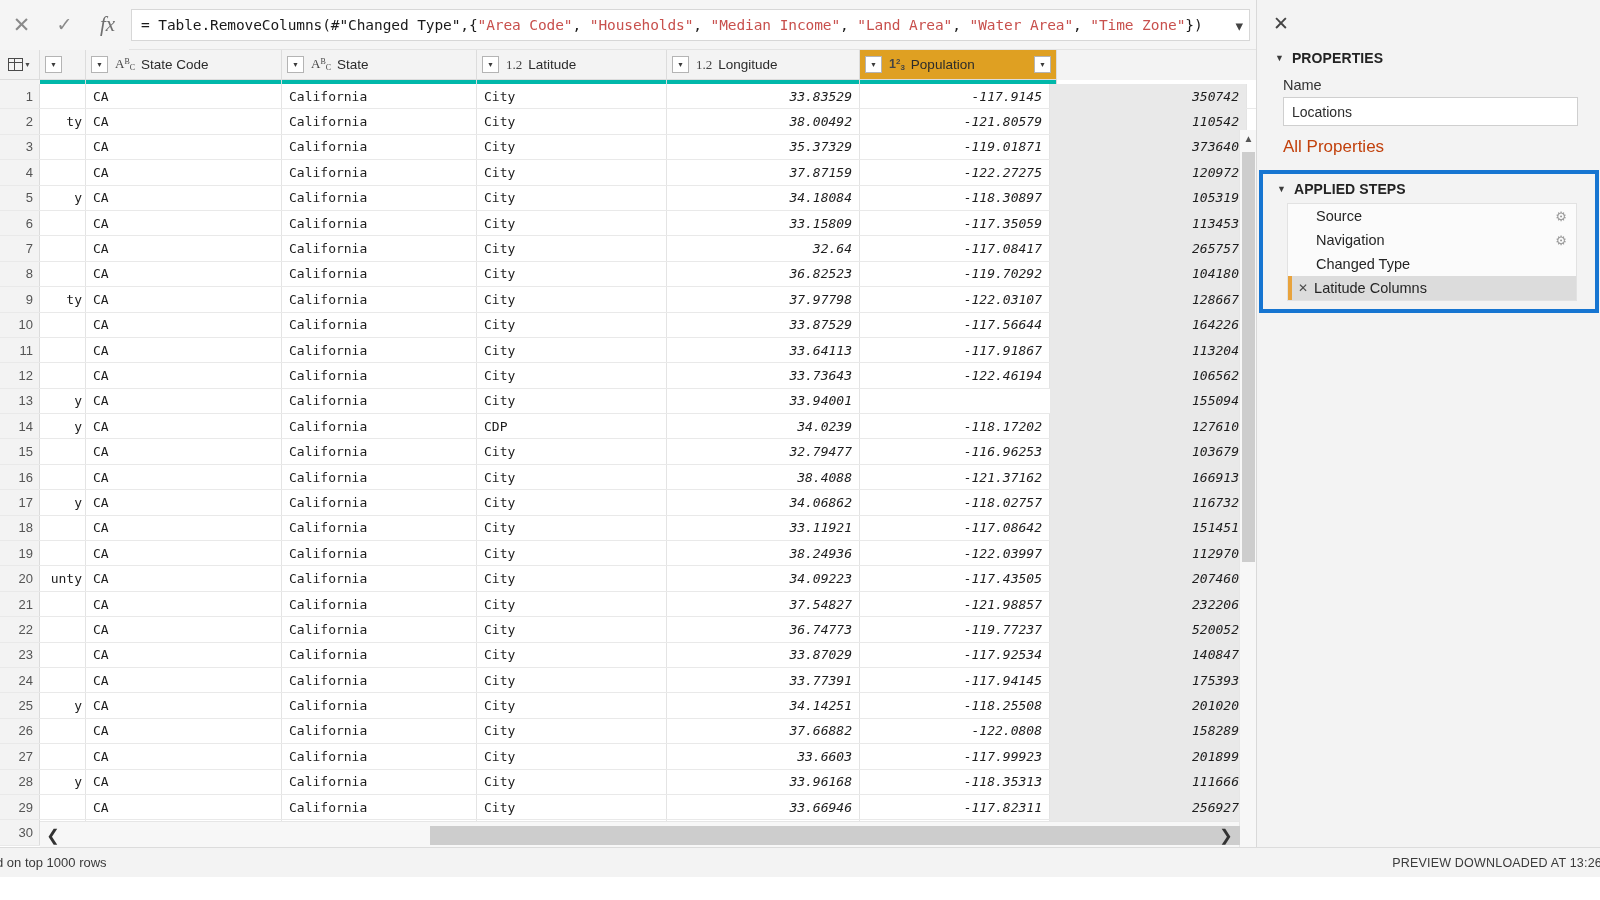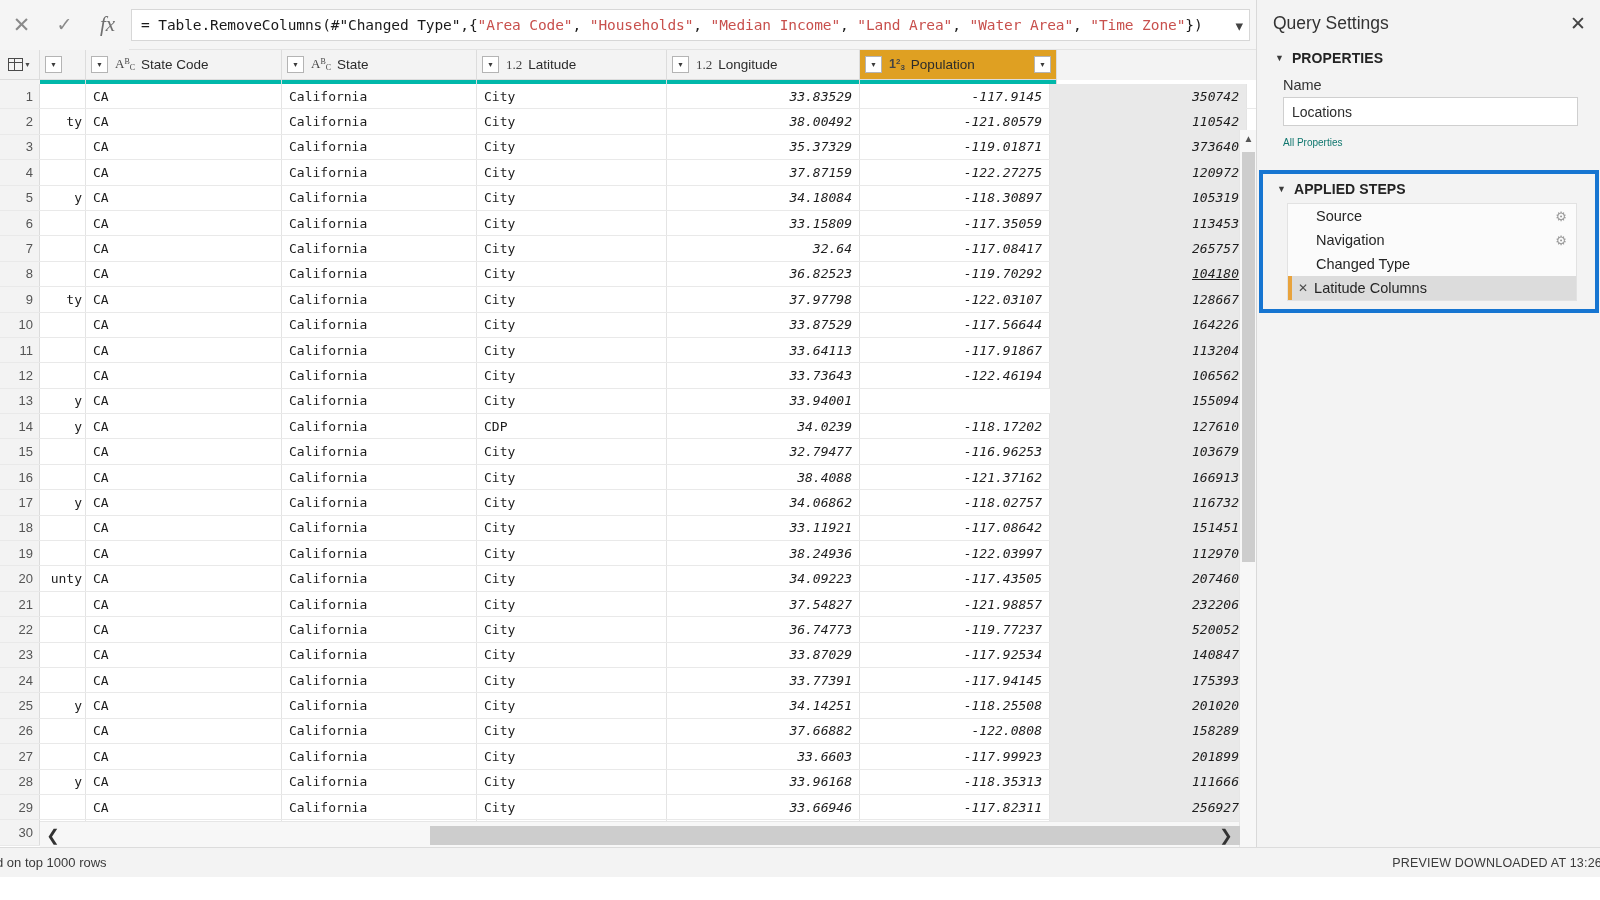--- a/index.html
+++ b/index.html
@@ -139,21 +139,21 @@
     display: flex; align-items: center; gap: 8px; padding: 4px 16px 2px 18px;
   }
   .tri { font-size: 9px; color: #3c3c3c; line-height: 1; }
   .sect-label { font-size: 14px; font-weight: bold; color: #232323; letter-spacing: .1px; }
   .fld-label { font-size: 14.5px; color: #333; padding: 9px 0 4px 26px; }
   .name-box {
     margin: 0 22px 0 26px; height: 29px; background: #ffffff; border: 1px solid #cfcfcf;
     display: flex; align-items: center; padding: 0 8px; font-size: 14px; color: #2c2c2c;
   }
   .allprops {
-    padding: 11px 0 0 26px; font-size: 10px; color: #0f766e; cursor: pointer;
+    padding: 11px 0 0 26px; font-size: 17px; color: #c2410c; cursor: pointer;
   }
   .steps-box {
     position: absolute; left: 2px; top: 170px; width: 340px; height: 143px;
     border: 4px solid #1675d1; background: #f3f3f3;
   }
   .steps-box .sect-head { padding: 7px 16px 3px 14px; }
   .steps-list { margin: 3px 18px 0 24px; background: #fbfbfb; border: 1px solid #e2e2e2; }
   .step {
     display: flex; align-items: center; height: 24px; padding-left: 8px;
     font-size: 14.5px; color: #252525; position: relative;
@@ -331,21 +331,21 @@
           <div class="dcell num pop" style="width: 197px;">265757</div>
         </div>
         <div class="drow">
           <div class="rnum">8</div>
           <div class="dcell clip" style="width: 46px;"></div>
           <div class="dcell " style="width: 196px;">CA</div>
           <div class="dcell " style="width: 195px;">California</div>
           <div class="dcell " style="width: 190px;">City</div>
           <div class="dcell num" style="width: 193px;">36.82523</div>
           <div class="dcell num" style="width: 190px;">-119.70292</div>
-          <div class="dcell num pop" style="width: 197px; text-decoration: underline;">104180</div>
+          <div class="dcell num pop" style="width: 197px;">104180</div>
         </div>
         <div class="drow">
           <div class="rnum">9</div>
           <div class="dcell clip" style="width: 46px;">ty</div>
           <div class="dcell " style="width: 196px;">CA</div>
           <div class="dcell " style="width: 195px;">California</div>
           <div class="dcell " style="width: 190px;">City</div>
           <div class="dcell num" style="width: 193px;">37.97798</div>
           <div class="dcell num" style="width: 190px;">-122.03107</div>
           <div class="dcell num pop" style="width: 197px;">128667</div>
@@ -570,21 +570,20 @@
 
     <div class="hscroll">
       <div class="hs-btn" style="left:0;">❮</div>
       <div class="hs-thumb"></div>
       <div class="hs-btn" style="right:0;">❯</div>
     </div>
   </div>
 
   <div class="qpanel">
     <div class="qp-title-row">
-      <span class="qp-title">Query Settings</span>
       <span class="qp-close">✕</span>
     </div>
 
     <div class="sect-head">
       <span class="tri">▼</span>
       <span class="sect-label">PROPERTIES</span>
     </div>
 
     <div class="fld-label">Name</div>
     <div class="name-box">

